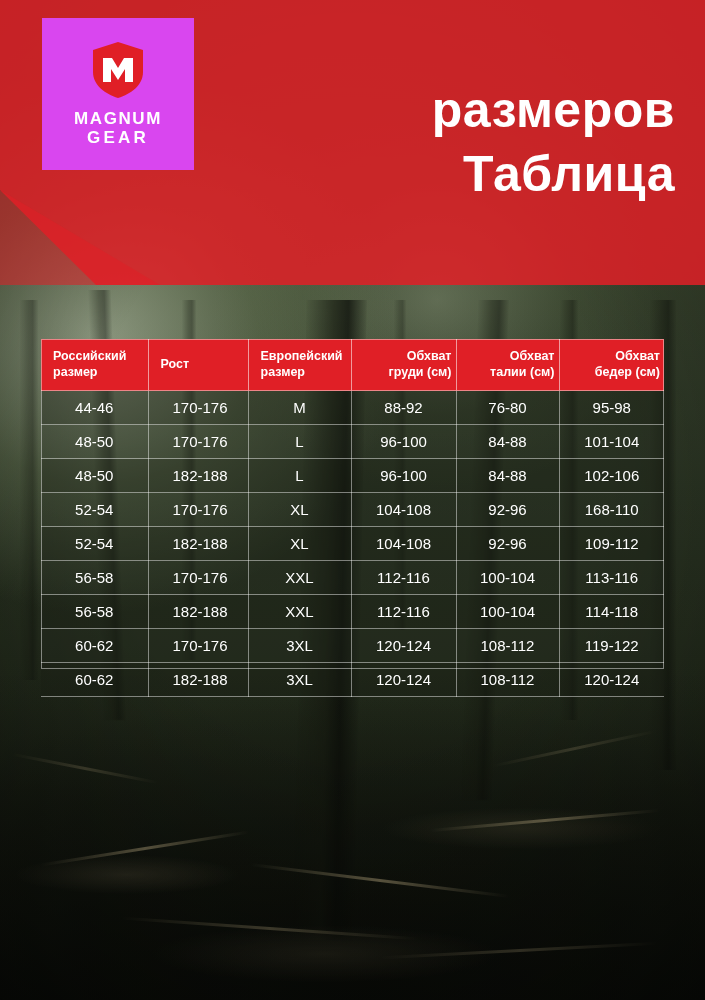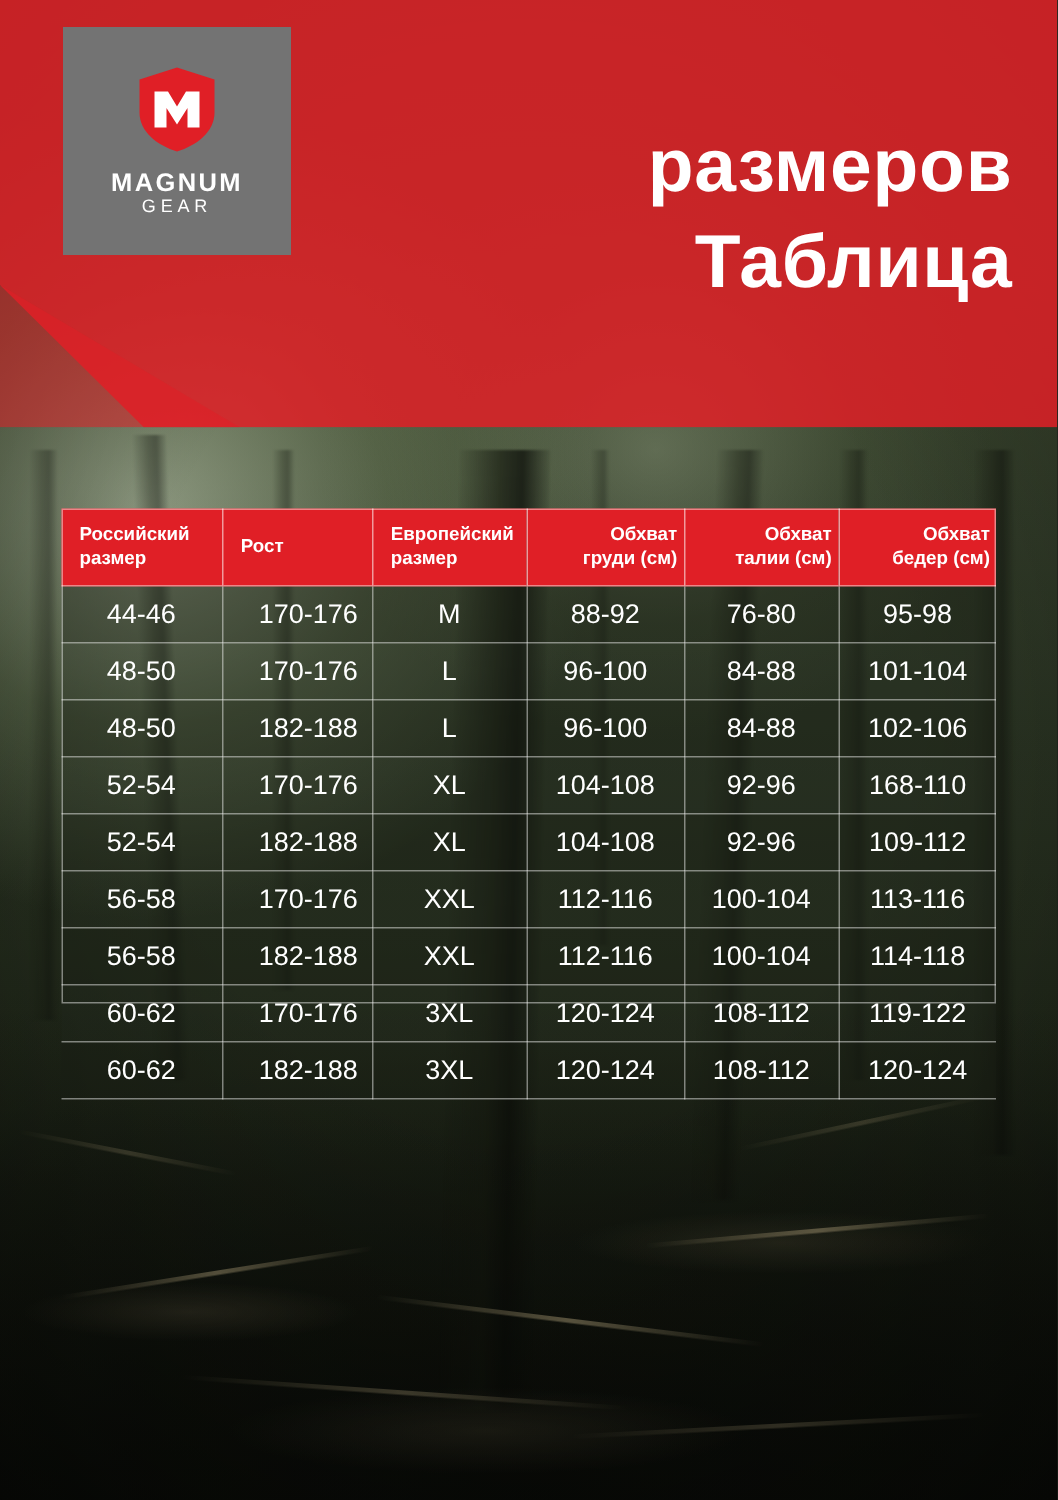--- a/index.html
+++ b/index.html
@@ -103,21 +103,21 @@
     left: 0; top: 150px;
     width: 210px; height: 135px;
     background: rgba(224,31,38,0.55);
     clip-path: polygon(0 40px, 160px 135px, 0 135px);
   }
 
   .logo-box {
     position: absolute;
     left: 42px; top: 18px;
     width: 152px; height: 152px;
-    background: #737373;
+    background: #d946ef;
     display: flex;
     flex-direction: column;
     align-items: center;
     justify-content: center;
   }
   .logo-mark {
     width: 54px; height: 58px;
     margin-bottom: 10px;
   }
   .logo-text {
@@ -127,22 +127,22 @@
   .logo-text .l1 {
     display: block;
     color: #ffffff;
     font-weight: bold;
     font-size: 17px;
     letter-spacing: 1.6px;
   }
   .logo-text .l2 {
     display: block;
     color: #ffffff;
-    font-weight: normal;
-    font-size: 12px;
+    font-weight: bold;
+    font-size: 17px;
     letter-spacing: 3.2px;
     text-align: center;
   }
 
   .header-title {
     position: absolute;
     right: 30px; top: 78px;
     width: 420px;
     text-align: right;
     color: #ffffff;
@@ -184,21 +184,21 @@
     vertical-align: middle;
     border-right: 1px solid rgba(255,255,255,0.55);
     height: 46px;
   }
   table.sizes th.ctr { text-align: right; }
   table.sizes th:last-child { border-right: none; }
   table.sizes th .pad { display: block; padding-left: 8px; }
 
   table.sizes td {
     color: #ffffff;
-    font-size: 18px;
+    font-size: 15px;
     text-align: center;
     padding: 8px 2px;
     height: 34px;
     border-right: 1px solid rgba(255,255,255,0.45);
     border-bottom: 1px solid rgba(255,255,255,0.45);
     background: rgba(28,34,24,0.42);
   }
   table.sizes td:last-child { border-right: none; }
   table.sizes tbody tr:first-child td { border-top: 1px solid rgba(255,255,255,0.45); }
   table.sizes td.lft { text-align: left; padding-left: 24px; }

